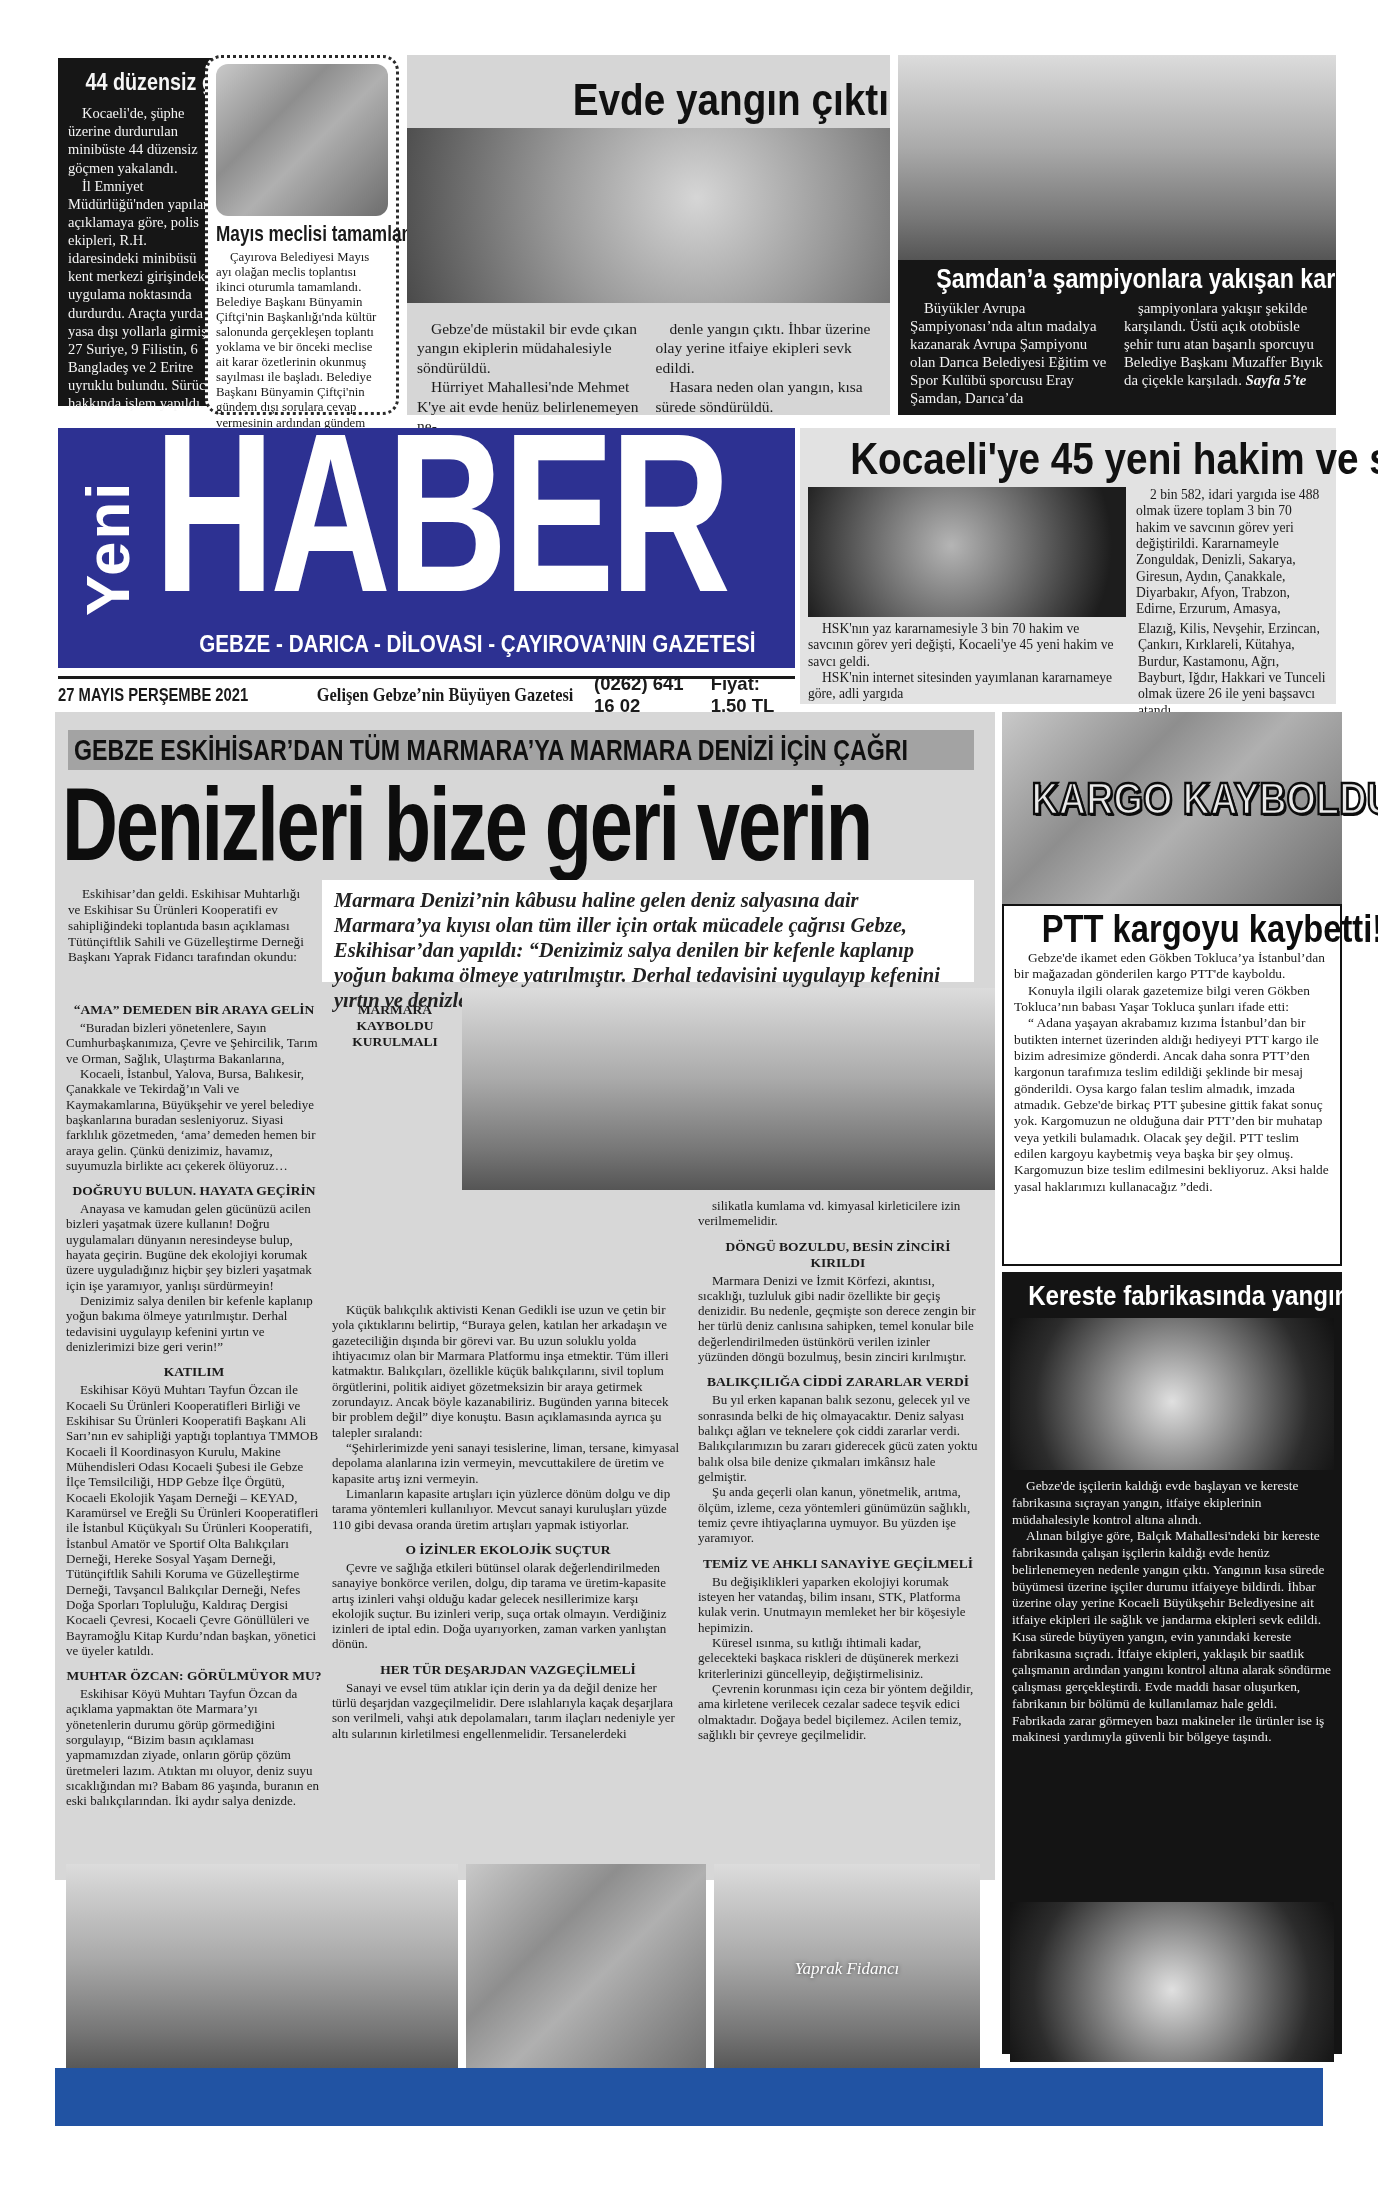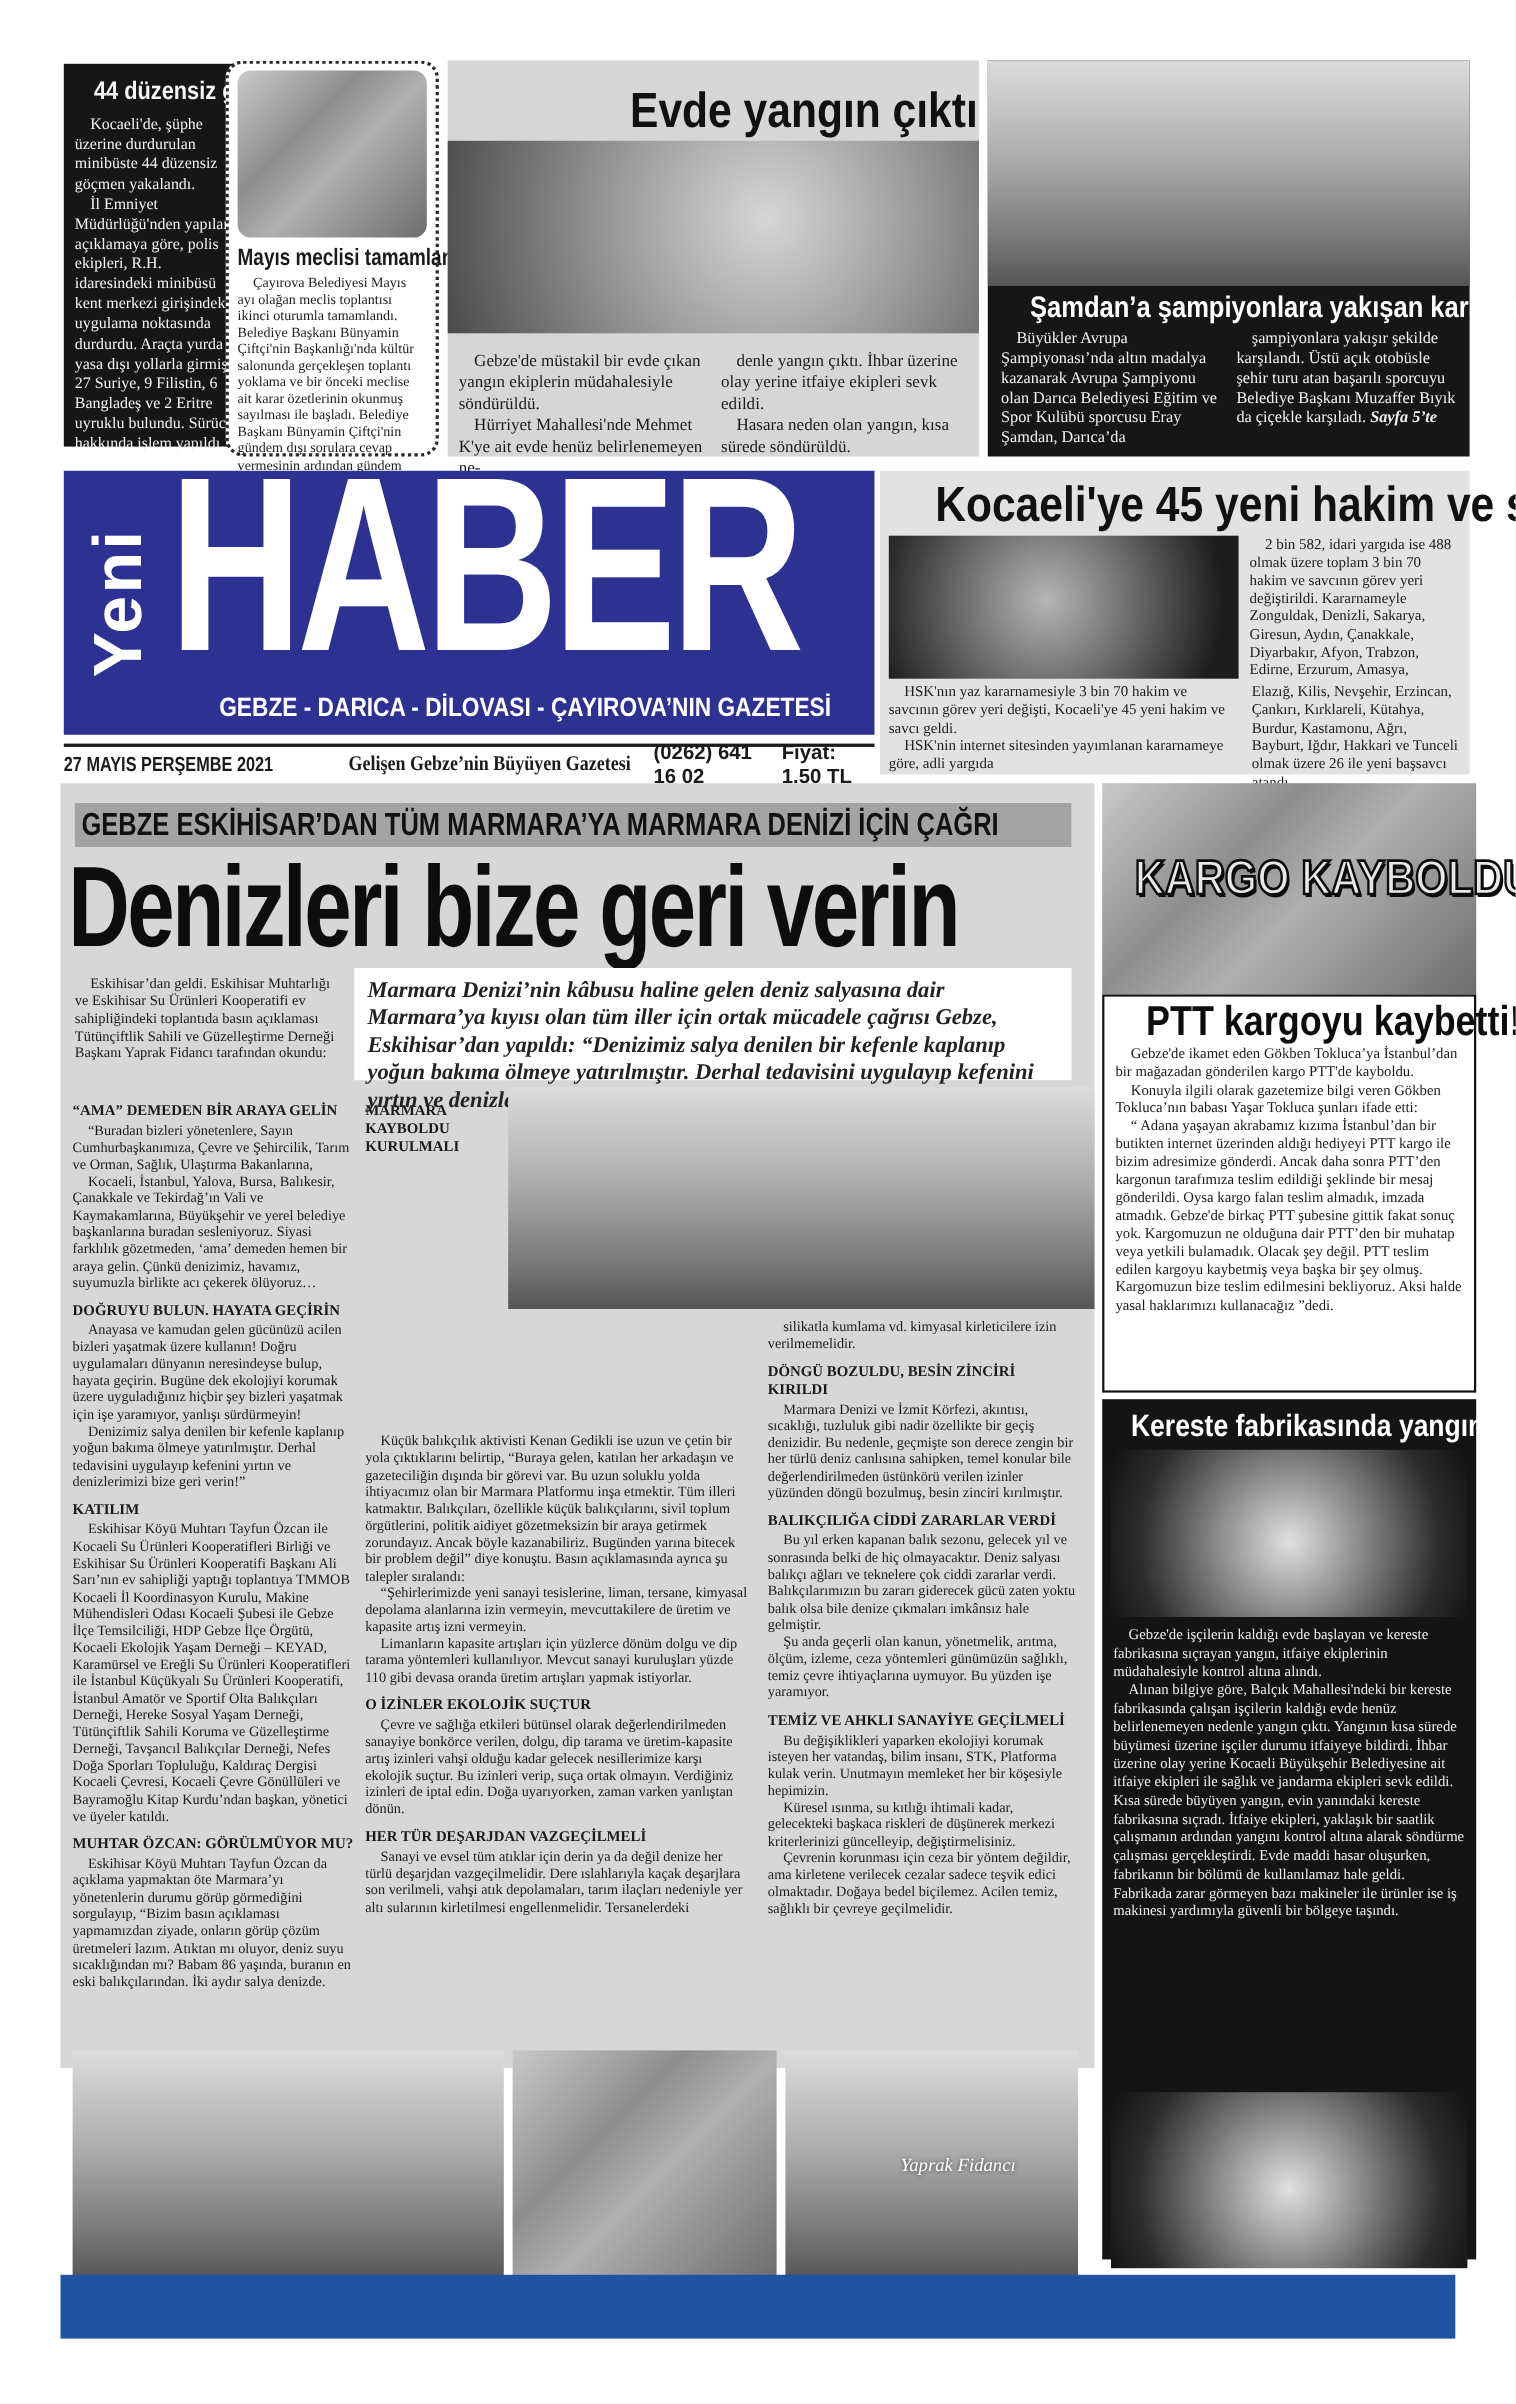--- a/index.html
+++ b/index.html
@@ -9,24 +9,24 @@
   .sans{font-family:"Liberation Sans",sans-serif;}
   .cond{display:inline-block;transform:scaleX(.86);transform-origin:center;white-space:nowrap;}
   .condL{display:inline-block;transform:scaleX(.8);transform-origin:left center;white-space:nowrap;}
   .photo{background:#9a9a9a;}
   .ph-a{background:linear-gradient(135deg,#c9c9c9 0%,#8e8e8e 35%,#b0b0b0 55%,#6d6d6d 100%);}
   .ph-b{background:radial-gradient(circle at 60% 40%,#d6d6d6 0%,#9a9a9a 45%,#4a4a4a 100%);}
   .ph-c{background:linear-gradient(180deg,#dcdcdc 0%,#aaaaaa 45%,#777 80%,#555 100%);}
   .ph-fire{background:radial-gradient(circle at 50% 55%,#e0e0e0 0%,#8c8c8c 35%,#2c2c2c 75%,#111 100%);}
   .ph-dark{background:radial-gradient(circle at 45% 45%,#b5b5b5 0%,#6e6e6e 40%,#1d1d1d 85%);}
   .bodytxt p{margin:0;text-indent:14px;}
-  .bh{font-weight:bold;margin:10px 0 2px;text-indent:0!important;}
+  .bh{font-weight:bold;text-align:center;margin:10px 0 2px;text-indent:0!important;}
   .pageref{font-weight:bold;font-style:italic;}
   .colflow{overflow:hidden;}
-  .caption{font-style:italic;color:#fff;text-shadow:0 0 4px rgba(0,0,0,.6);margin-left:24px;}
+  .caption{font-style:italic;color:#fff;text-shadow:0 0 4px rgba(0,0,0,.6);}
 </style>
 </head>
 <body>
 
 <div id="page">
 
   <div class="abs" style="left:58px;top:58px;width:166px;height:348px;background:#161616;color:#f5f5f5;padding:0;">
     <div class="sans" style="font-weight:bold;font-size:23px;line-height:1.05;text-align:center;padding:12px 4px 8px;">
       <span class="cond">44 düzensiz göçmen yakalandı</span>
     </div>

